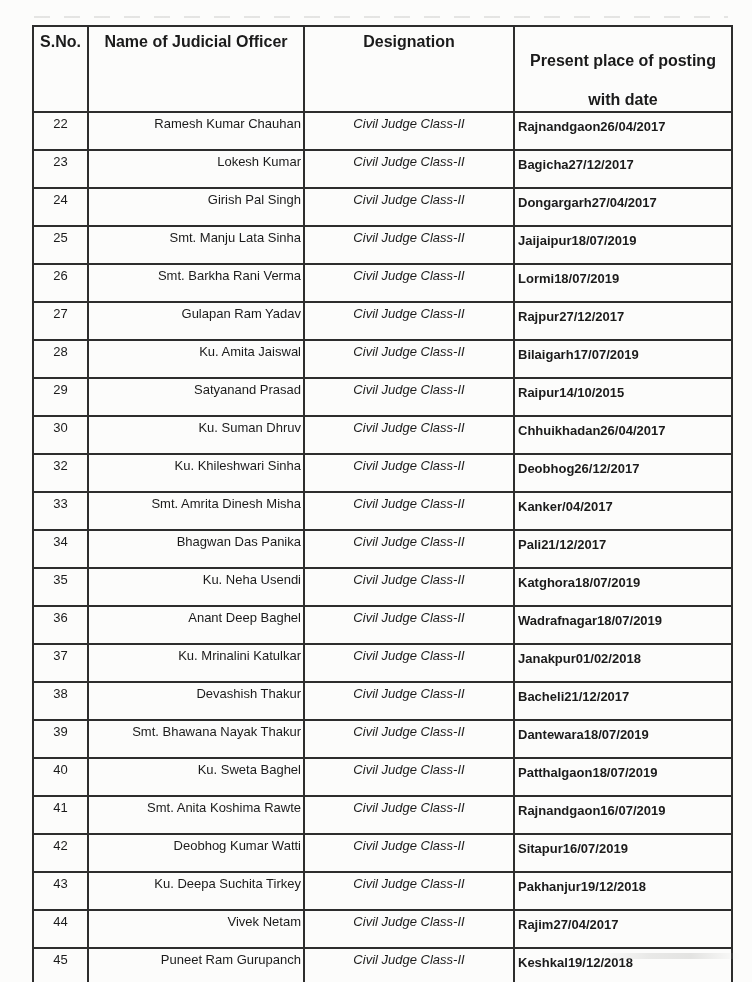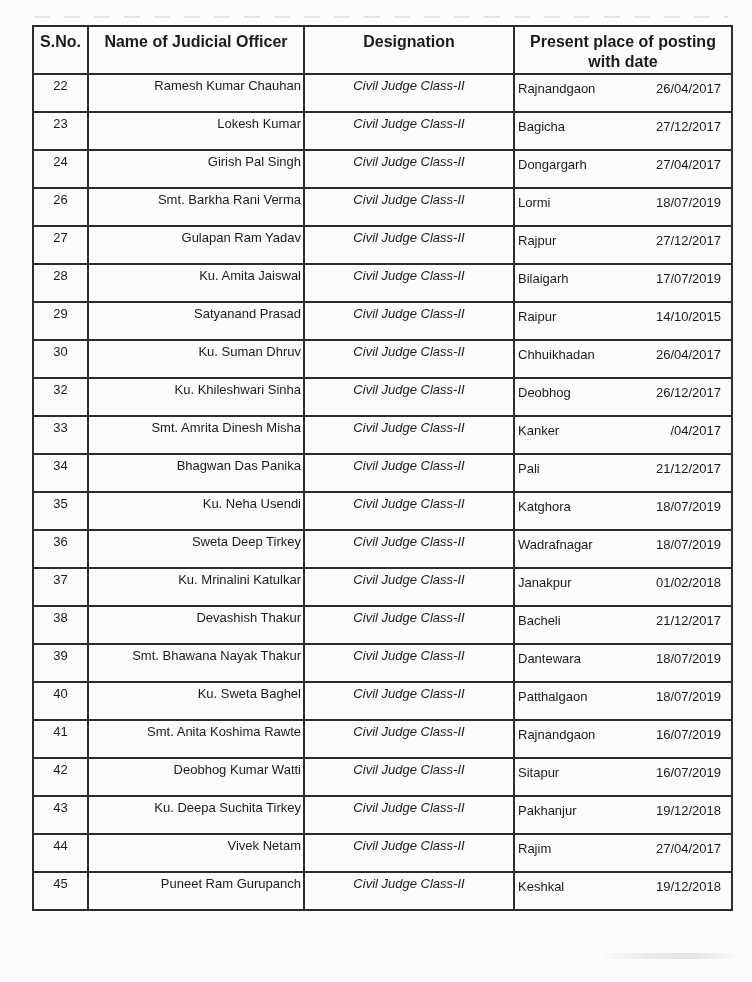--- a/index.html
+++ b/index.html
@@ -68,25 +68,25 @@
   .doc-table tbody td {
     font-size: 13px;
     padding-top: 3px;
   }
   td.c-sno { text-align: center; }
   td.c-name { text-align: right; padding-left: 3px; padding-right: 2px; }
   td.c-desig { text-align: center; font-style: italic; }
   td.c-place { padding: 0; }
   td.c-place .place-wrap {
     display: flex;
-    justify-content: space-between;
     align-items: flex-start;
     padding: 3px 10px 0 3px;
-  }
-  .hdr-line { display: block; }
+    font-weight: bold;
+  }
+  .hdr-line { display: block; margin-top: 19px; }
 </style>
 </head>
 <body>
 
 <div class="page">
   <div class="scan-echo-top"></div>
 
   <table class="doc-table">
     <colgroup>
       <col style="width:55px">
@@ -133,20 +133,31 @@
           <td class="c-name">Girish Pal Singh</td>
           <td class="c-desig">Civil Judge Class-II</td>
           <td class="c-place">
             <div class="place-wrap">
               <span>Dongargarh</span>
               <span>27/04/2017</span>
             </div>
           </td>
         </tr>
         <tr>
+          <td class="c-sno">25</td>
+          <td class="c-name">Smt. Manju Lata Sinha</td>
+          <td class="c-desig">Civil Judge Class-II</td>
+          <td class="c-place">
+            <div class="place-wrap">
+              <span>Jaijaipur</span>
+              <span>18/07/2019</span>
+            </div>
+          </td>
+        </tr>
+        <tr>
           <td class="c-sno">26</td>
           <td class="c-name">Smt. Barkha Rani Verma</td>
           <td class="c-desig">Civil Judge Class-II</td>
           <td class="c-place">
             <div class="place-wrap">
               <span>Lormi</span>
               <span>18/07/2019</span>
             </div>
           </td>
         </tr>
@@ -233,21 +244,21 @@
           <td class="c-desig">Civil Judge Class-II</td>
           <td class="c-place">
             <div class="place-wrap">
               <span>Katghora</span>
               <span>18/07/2019</span>
             </div>
           </td>
         </tr>
         <tr>
           <td class="c-sno">36</td>
-          <td class="c-name">Sweta Deep Tirkey</td>
+          <td class="c-name">Anant Deep Baghel</td>
           <td class="c-desig">Civil Judge Class-II</td>
           <td class="c-place">
             <div class="place-wrap">
               <span>Wadrafnagar</span>
               <span>18/07/2019</span>
             </div>
           </td>
         </tr>
         <tr>
           <td class="c-sno">37</td>

